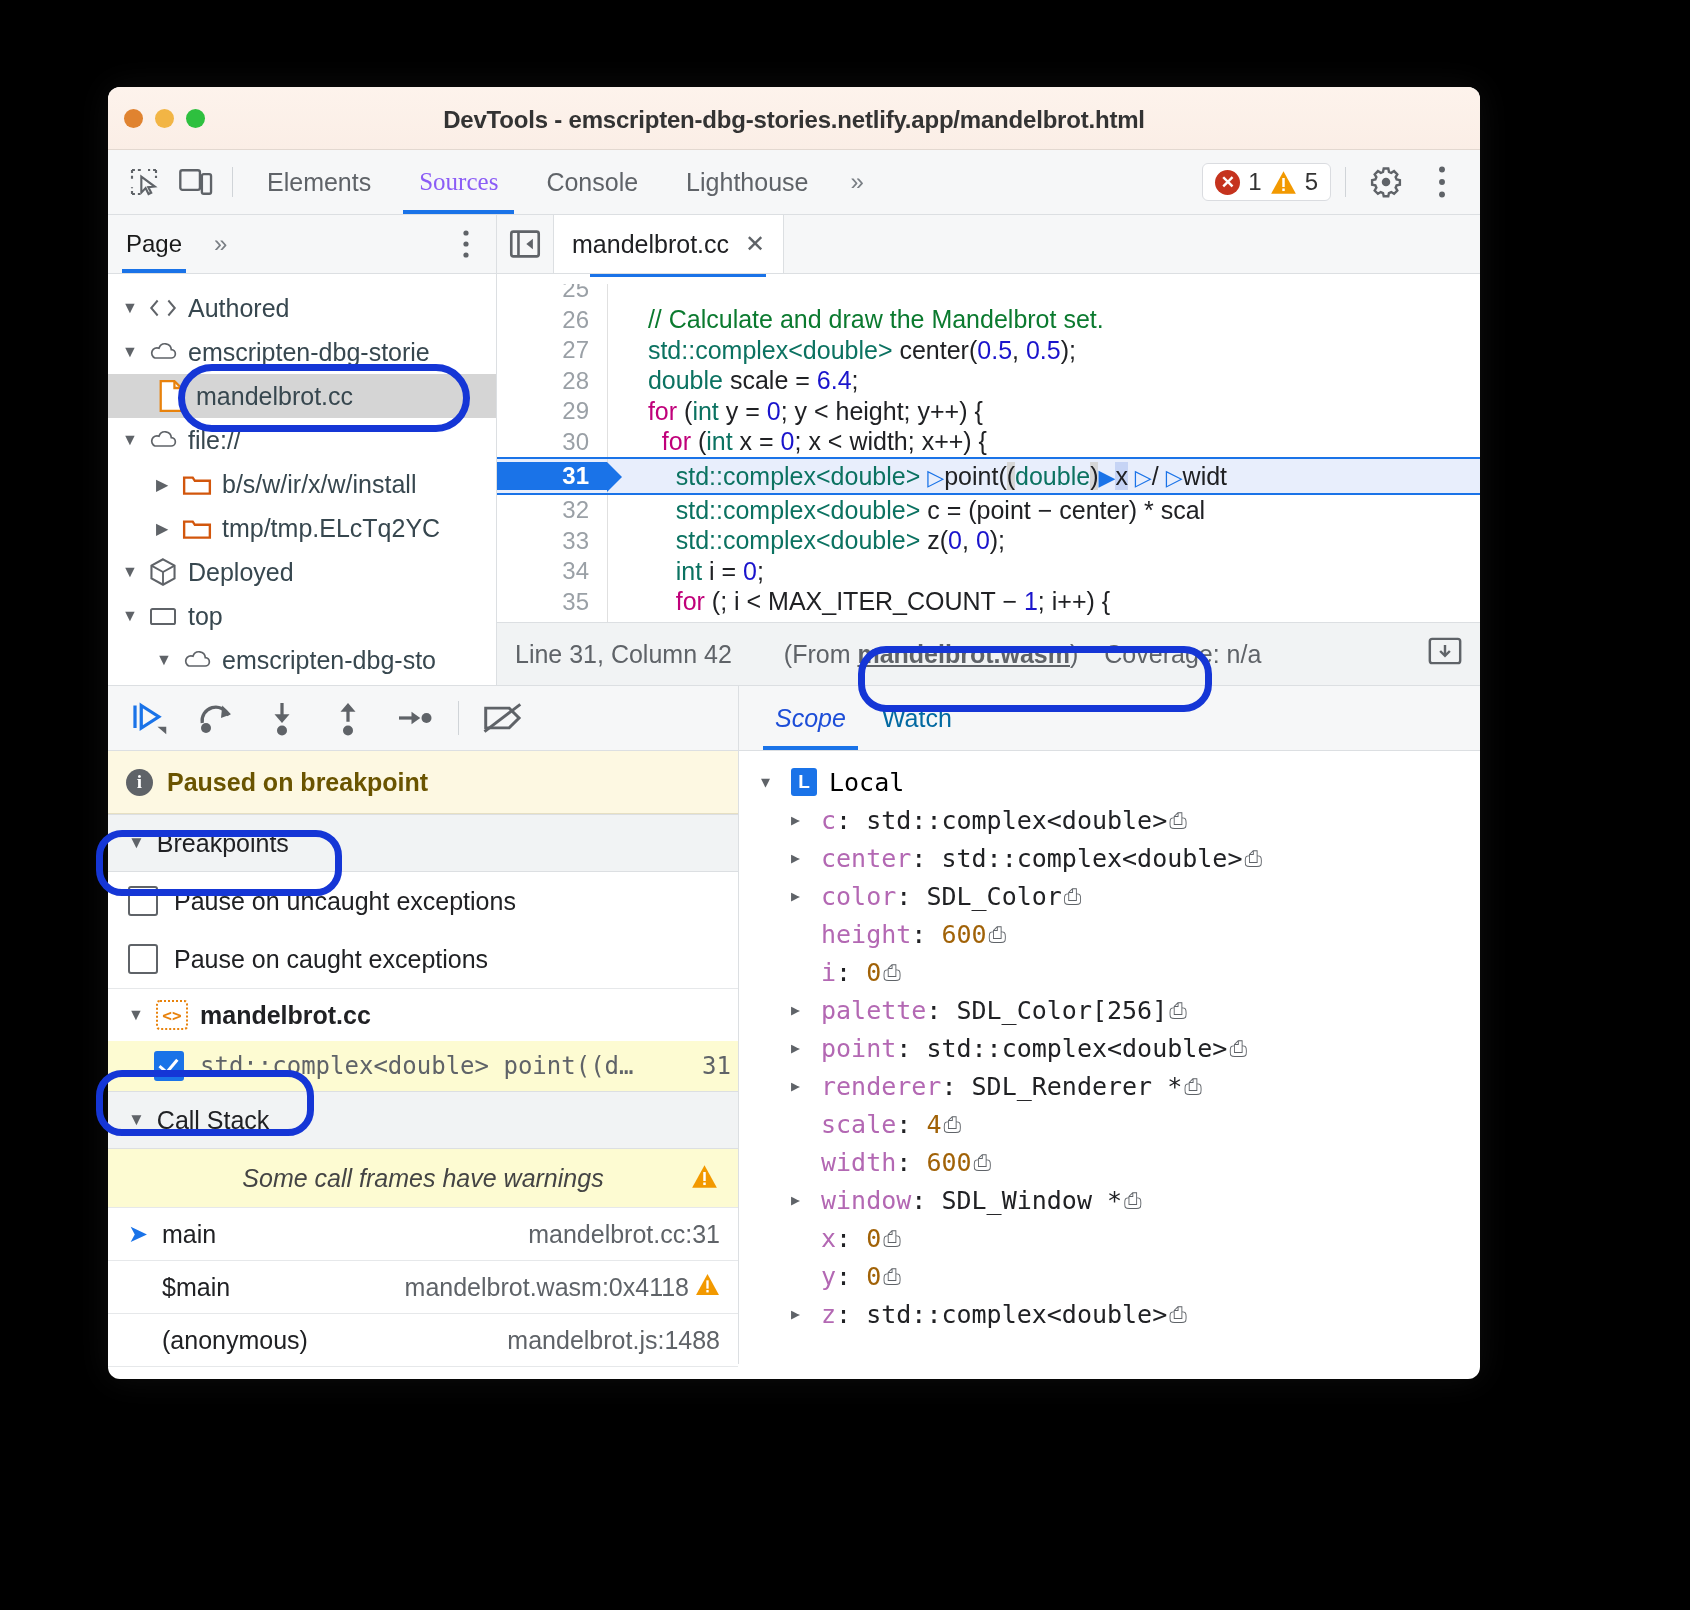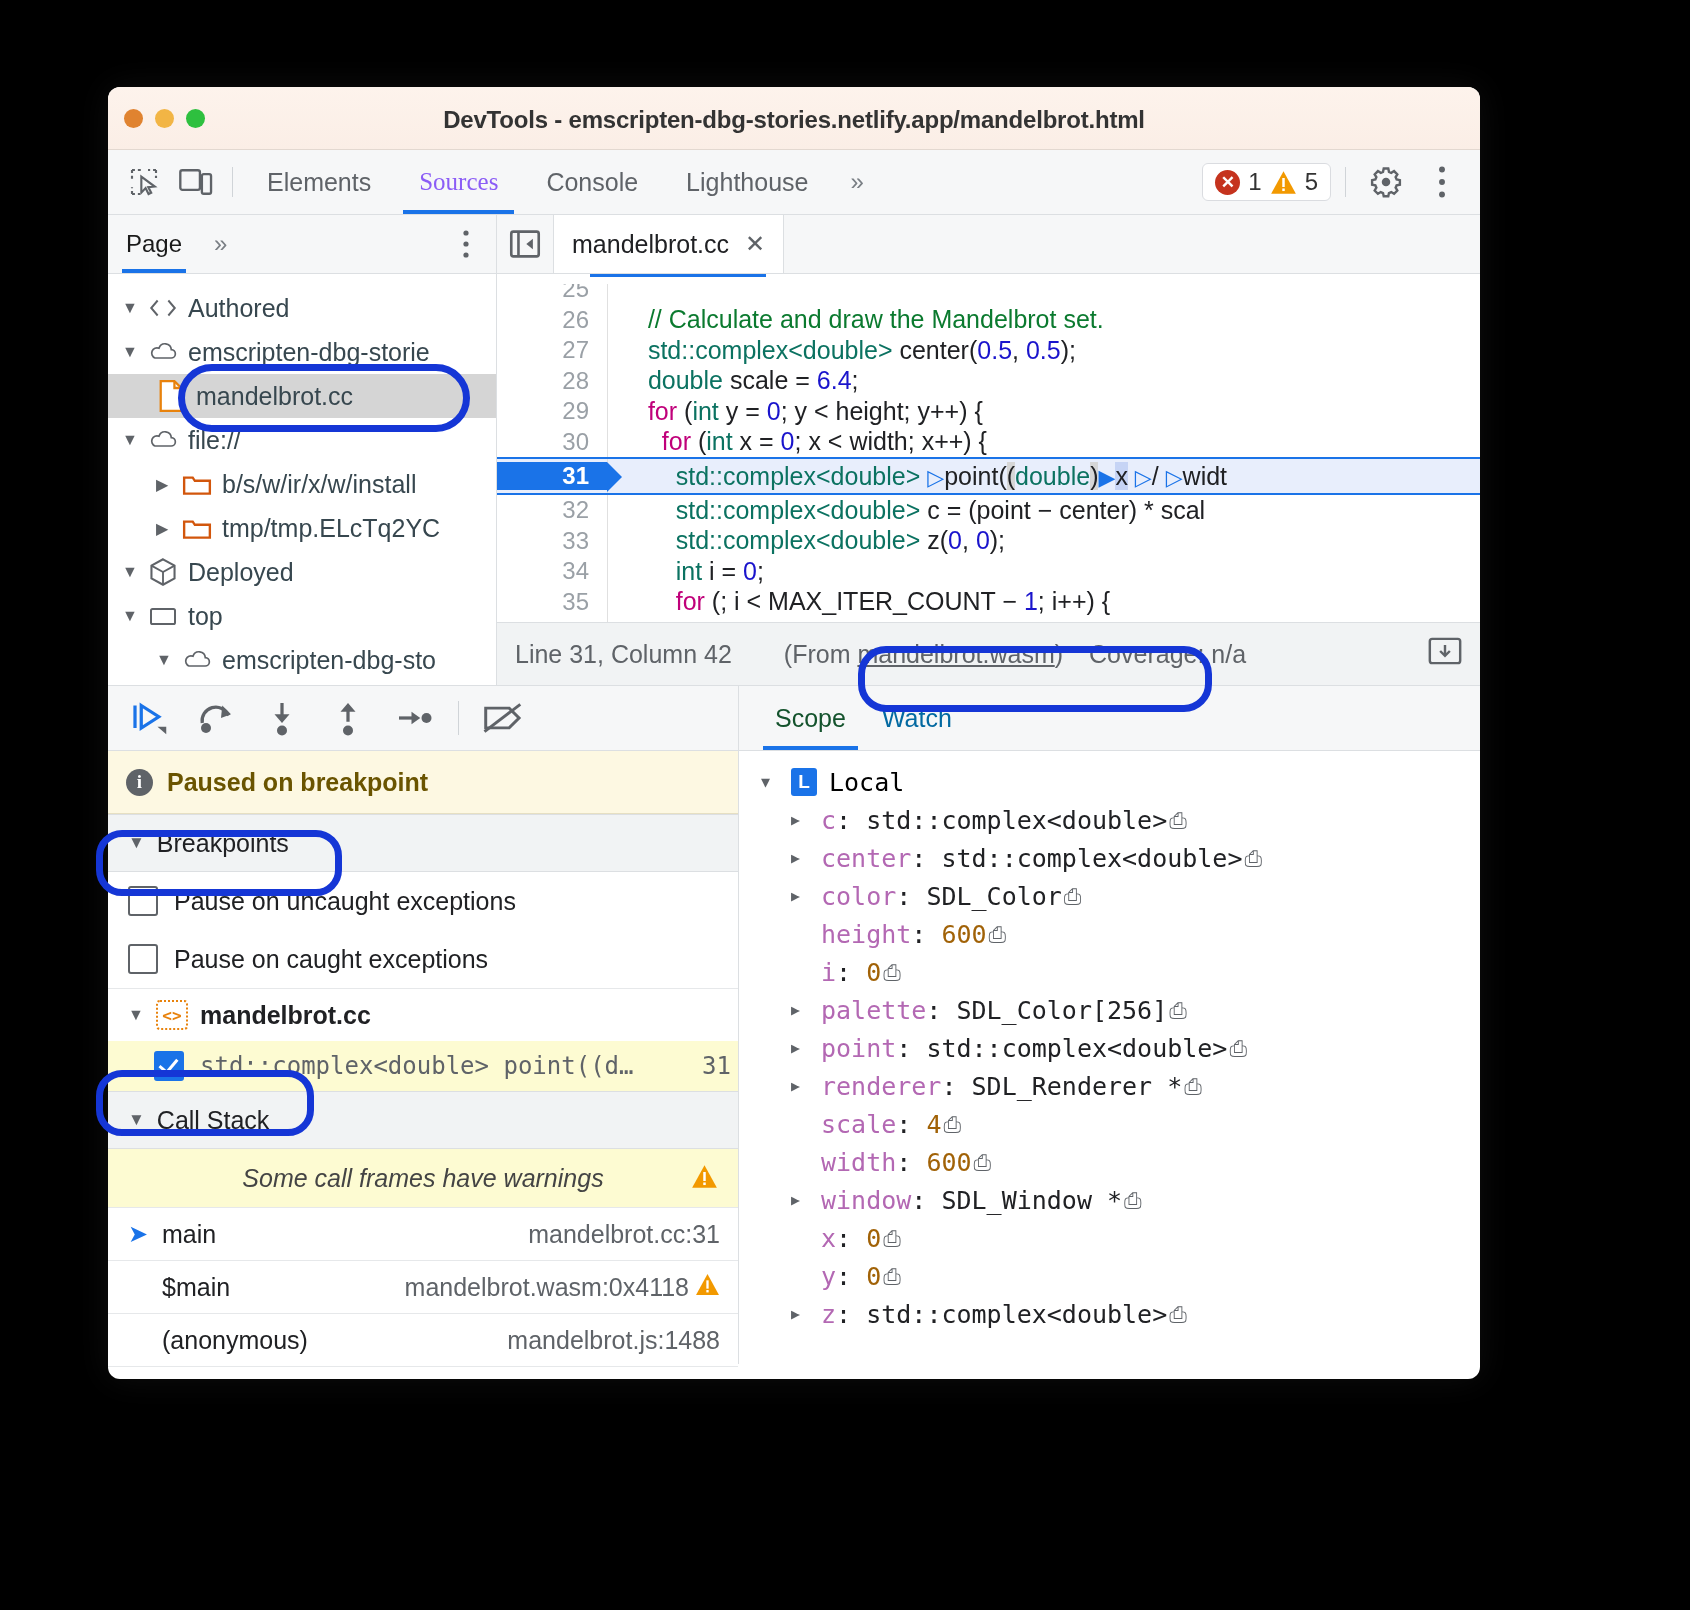--- a/index.html
+++ b/index.html
@@ -186,21 +186,21 @@
 
   .edstatus {
     display:flex; align-items:center;
     height:62px;
     background:#f1f3f4;
     border-top:1px solid #dcdfe2;
     font-size:25px; color:#5f6368;
     padding-left:18px; gap:0;
   }
   .edstatus .seg { padding:0 26px; white-space:nowrap; }
-  .edstatus .from u { text-decoration:underline; }
+  .edstatus .from u { text-decoration:underline;font-weight:bold; }
   .edstatus .dl { margin-left:auto; margin-right:18px; color:#5f6368; }
 
   
   .bottom { display:flex; border-top:1px solid #dcdfe2; height: 678px; }
   .dbgleft { width:630px; border-right:1px solid #dcdfe2; background:#fff; }
   .dbgtoolbar {
     display:flex; align-items:center; gap:10px;
     height:64px; padding-left:14px;
     background:#f6f7f8; border-bottom:1px solid #dcdfe2;
   }
@@ -272,21 +272,21 @@
     border-bottom:1px solid #e6e8ea;
   }
   .frame .arr { width:34px; flex:none; color:#1a73e8; font-size:24px; }
   .frame .nm { flex:none; }
   .frame .loc { margin-left:auto; color:#5f6368; }
   .frame .wi { margin-left:6px; }
 
   .dbgright { flex:1; min-width:0; background:#fff; }
   .sctabs { display:flex; align-items:flex-end; height:64px; background:#f6f7f8; border-bottom:1px solid #dcdfe2; padding-left:18px;}
   .sctab { padding:0 18px; height:64px; line-height:64px; font-size:25px; color:#0369a1; position:relative; }
-  .sctab.active { color:#14532d; }
+  .sctab.active { color:#1d4ed8;font-style:italic; }
   .sctab.active::after { content:""; position:absolute; left:6px; right:6px; bottom:0; height:4px; background:#1a73e8; }
   .scope { padding-top:12px; font-family:"DejaVu Sans Mono","Liberation Mono",monospace; font-size:25px; }
   .srow { display:flex; align-items:center; gap:0; height:38px; padding-left:22px; white-space:nowrap; }
   .srow .tri2 { width:30px; flex:none; color:#5f6368; font-size:15px; }
   .lbadge {
     width:26px; height:28px; background:#1a73e8; color:#fff;
     font-size:19px; font-weight:bold; display:flex; align-items:center; justify-content:center;
     border-radius:3px; margin-right:12px; flex:none;
     font-family:"Liberation Sans",sans-serif;
   }

